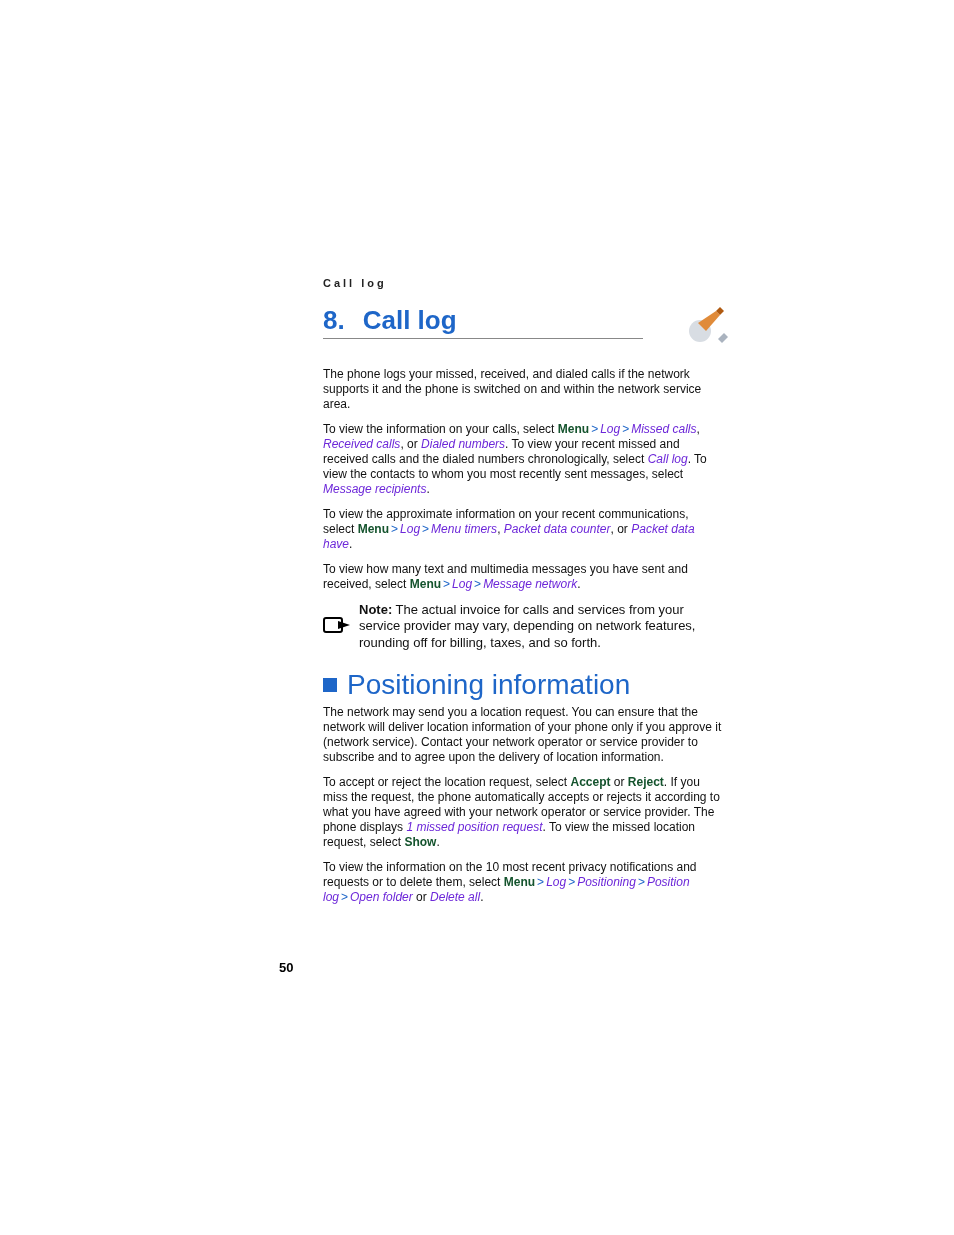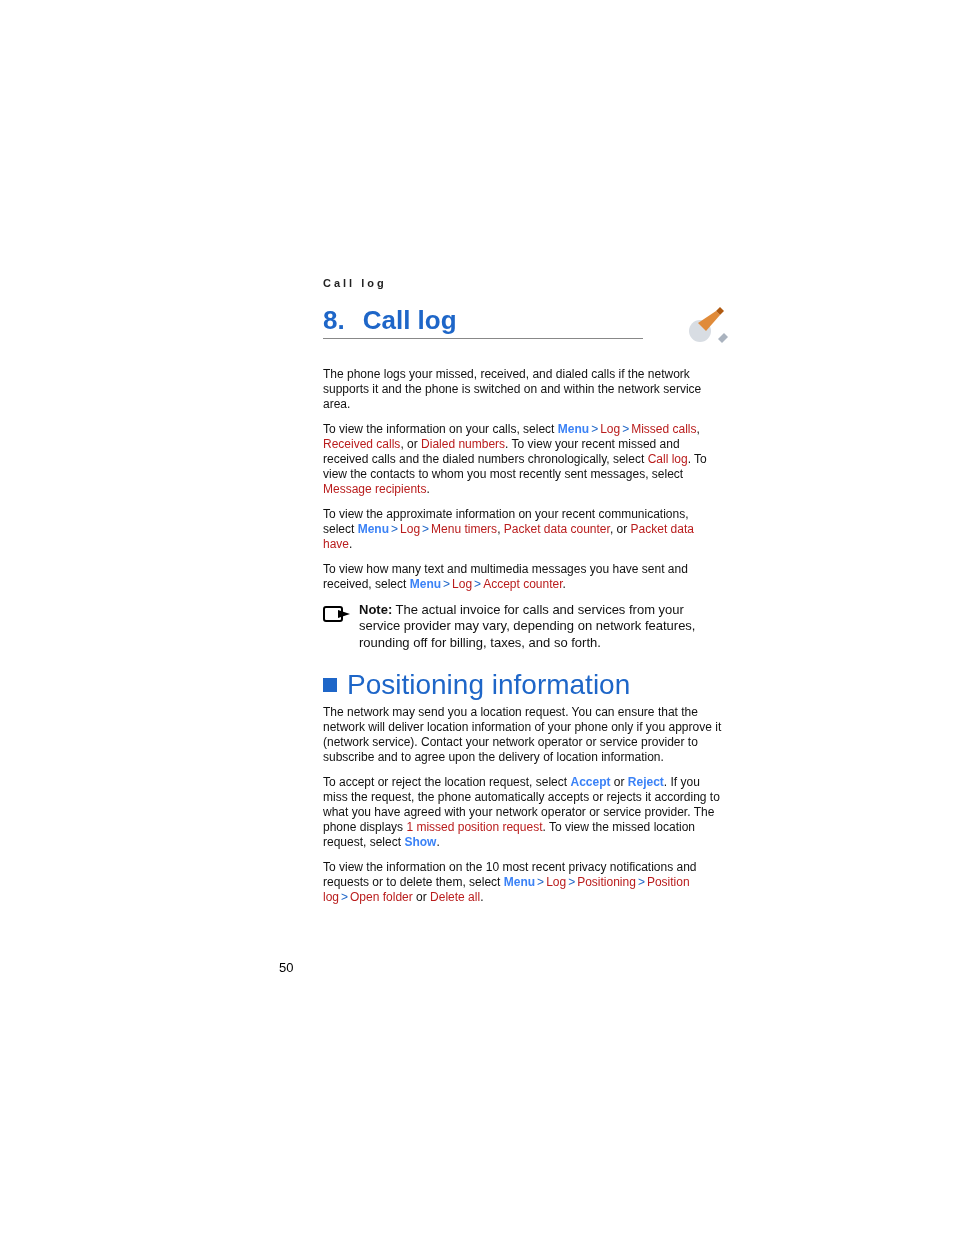--- a/index.html
+++ b/index.html
@@ -51,26 +51,26 @@
     top: 26px;
     width: 44px;
     height: 44px;
   }
   p.body {
     font-size: 12px;
     line-height: 1.25;
     margin: 0 0 10px 0;
     color: #111;
   }
-  .bold { font-weight: bold; color:#3b82f6; }
-  .ital { color:#b91c1c; }
+  .bold { font-weight: bold; color:#14532d; }
+  .ital { font-style: italic; color:#6d28d9; }
   .gt { color:#1e66c8; font-weight: normal; padding: 0 2px;}
   .note-row {
     display: flex;
-    align-items: flex-start;
+    align-items: center;
     margin: 4px 0 6px 0;
   }
   .note-icon {
     flex: 0 0 28px;
     margin-right: 8px;
     margin-top: 2px;
   }
   .note-text {
     font-size: 13px;
     line-height: 1.25;
@@ -98,21 +98,21 @@
   .section-title {
     color: #1e66c8;
     font-size: 28px;
     font-weight: 500;
   }
   .page-number {
     position: absolute;
     left: 279px;
     top: 960px;
     font-size: 13px;
-    font-weight: normal;
+    font-weight: bold;
   }
 </style>
 </head>
 <body>
 
 <div class="page">
 
   <div class="running-header">Call log</div>
 
   <div class="chapter-title-row">
@@ -133,21 +133,21 @@
 
   <p class="body">
     <span>To view the information on your calls, select </span><span class="bold">Menu</span><span class="gt">&gt;</span><span class="ital">Log</span><span class="gt">&gt;</span><span class="ital">Missed calls</span><span>, </span><span class="ital">Received calls</span><span>, or </span><span class="ital">Dialed numbers</span><span>. To view your recent missed and received calls and the dialed numbers chronologically, select </span><span class="ital">Call log</span><span>. To view the contacts to whom you most recently sent messages, select </span><span class="ital">Message recipients</span><span>.</span>
   </p>
 
   <p class="body">
     <span>To view the approximate information on your recent communications, select </span><span class="bold">Menu</span><span class="gt">&gt;</span><span class="ital">Log</span><span class="gt">&gt;</span><span class="ital">Menu timers</span><span>, </span><span class="ital">Packet data counter</span><span>, or </span><span class="ital">Packet data have</span><span>.</span>
   </p>
 
   <p class="body">
-    <span>To view how many text and multimedia messages you have sent and received, select </span><span class="bold">Menu</span><span class="gt">&gt;</span><span class="ital">Log</span><span class="gt">&gt;</span><span class="ital">Accept counter</span><span>.</span>
+    <span>To view how many text and multimedia messages you have sent and received, select </span><span class="bold">Menu</span><span class="gt">&gt;</span><span class="ital">Log</span><span class="gt">&gt;</span><span class="ital">Message network</span><span>.</span>
   </p>
 
   <div class="note-row">
     <div class="note-icon">
       <svg viewBox="0 0 28 20">
         <rect x="1" y="3" width="18" height="14" rx="2" fill="none" stroke="#000" stroke-width="2"></rect>
         <path d="M15 6 L27 10 L15 14 Z" fill="#000"></path>
       </svg>
     </div>
     <div class="note-text">

